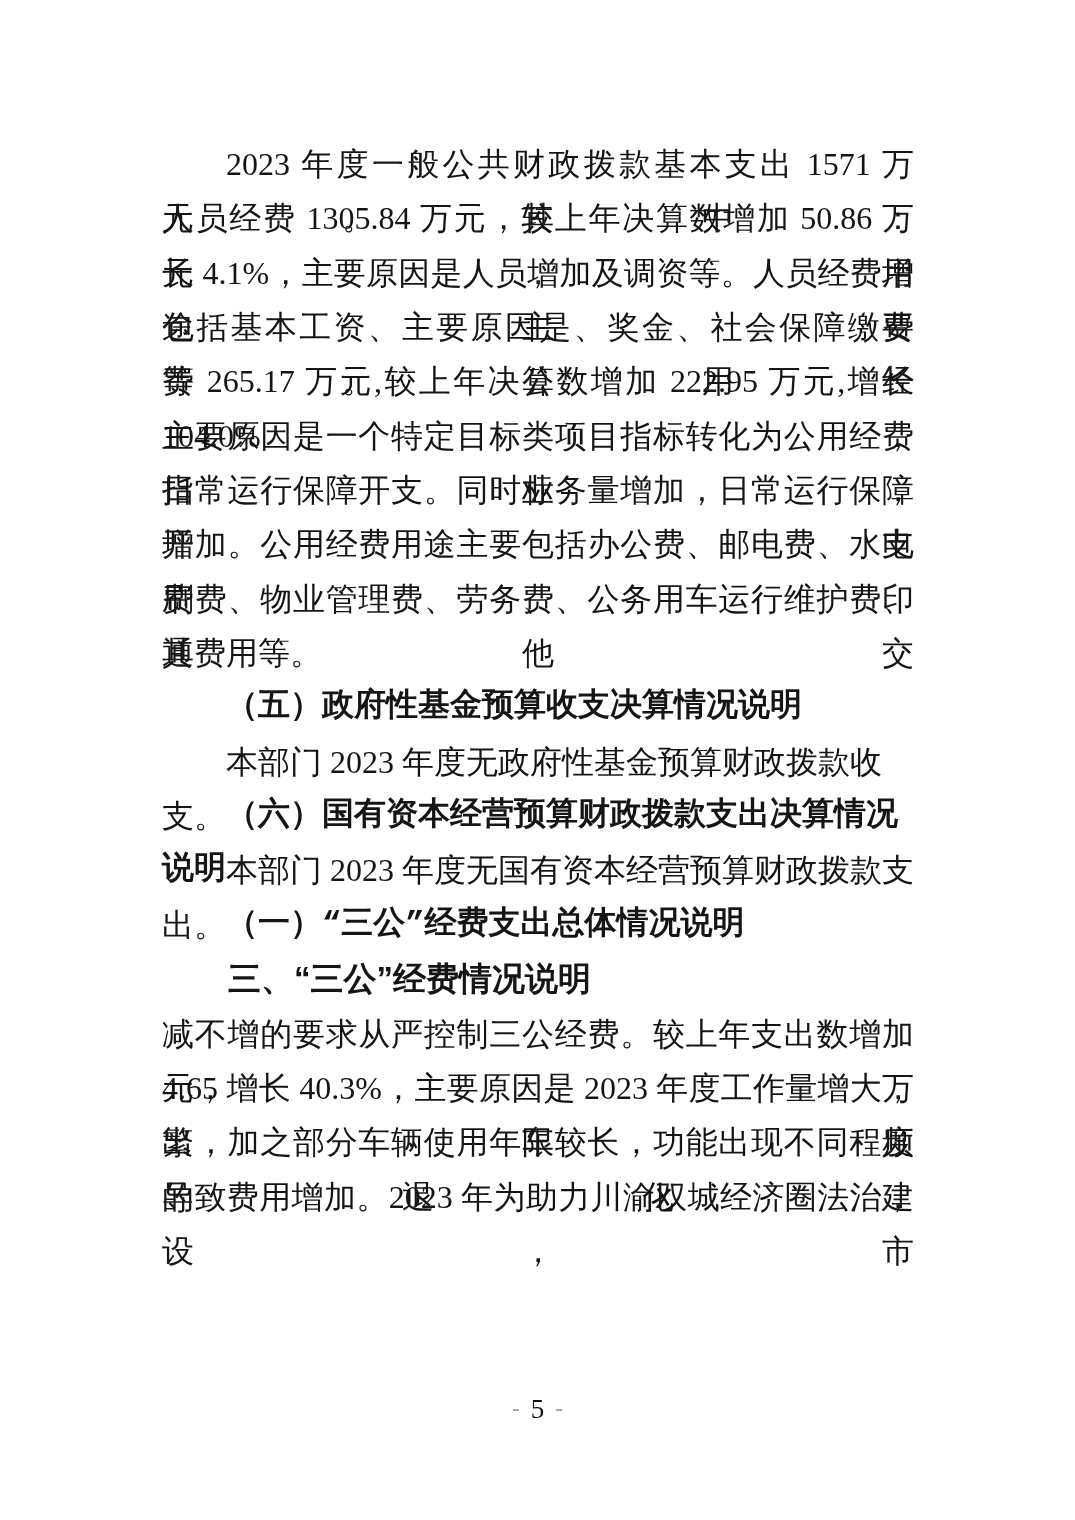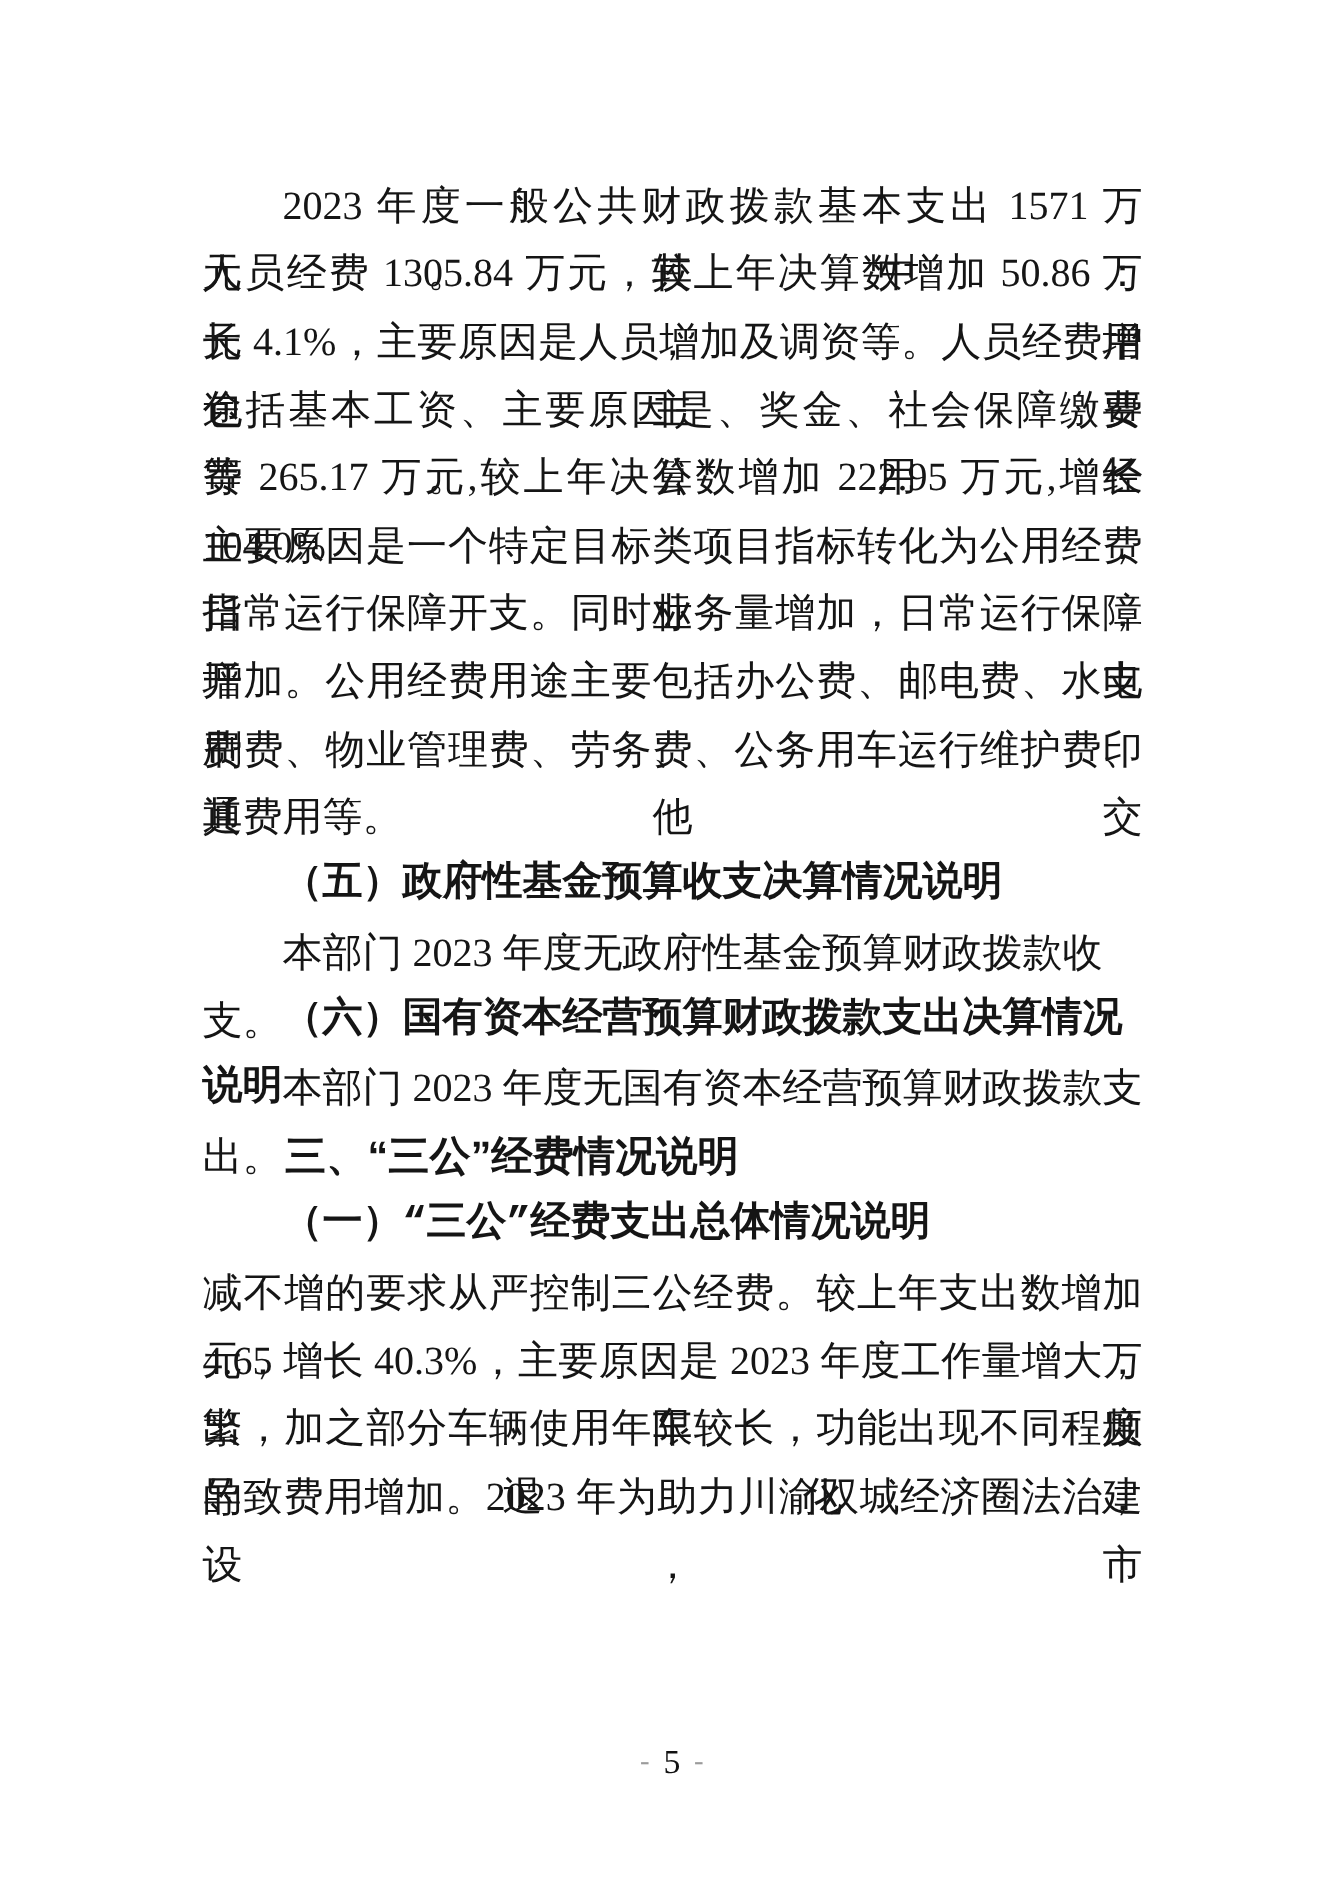--- a/index.html
+++ b/index.html
@@ -76,22 +76,22 @@
       <div class="line body justify">费 265.17 万元,较上年决算数增加 222.95 万元,增长 104.0%，</div>
       <div class="line body justify">主要原因是一个特定目标类项目指标转化为公用经费指标，</div>
       <div class="line body justify">日常运行保障开支。同时业务量增加，日常运行保障开支</div>
       <div class="line body justify">增加。公用经费用途主要包括办公费、邮电费、水电费、印</div>
       <div class="line body justify">刷费、物业管理费、劳务费、公务用车运行维护费、其他交</div>
       <div class="line body">通费用等。</div>
       <div class="line heading-kai indent">（五）政府性基金预算收支决算情况说明</div>
       <div class="line body indent">本部门 2023 年度无政府性基金预算财政拨款收支。</div>
       <div class="line heading-kai indent">（六）国有资本经营预算财政拨款支出决算情况说明</div>
       <div class="line body indent">本部门 2023 年度无国有资本经营预算财政拨款支出。</div>
+      <div class="line heading-kai indent">（一）“三公”经费支出总体情况说明</div>
       <div class="line heading-hei indent">三、“三公”经费情况说明</div>
-      <div class="line heading-kai indent">（一）“三公”经费支出总体情况说明</div>
       <div class="line body justify">减不增的要求从严控制三公经费。较上年支出数增加 4.65 万</div>
       <div class="line body justify">元，增长 40.3%，主要原因是 2023 年度工作量增大，出车频</div>
       <div class="line body justify">繁，加之部分车辆使用年限较长，功能出现不同程度的退化，</div>
       <div class="line body justify">导致费用增加。2023 年为助力川渝双城经济圈法治建设，市</div>
     </div>
 
   <div class="footer">
     <span class="dash">-</span><span class="num">5</span><span class="dash">-</span>
   </div>
 

